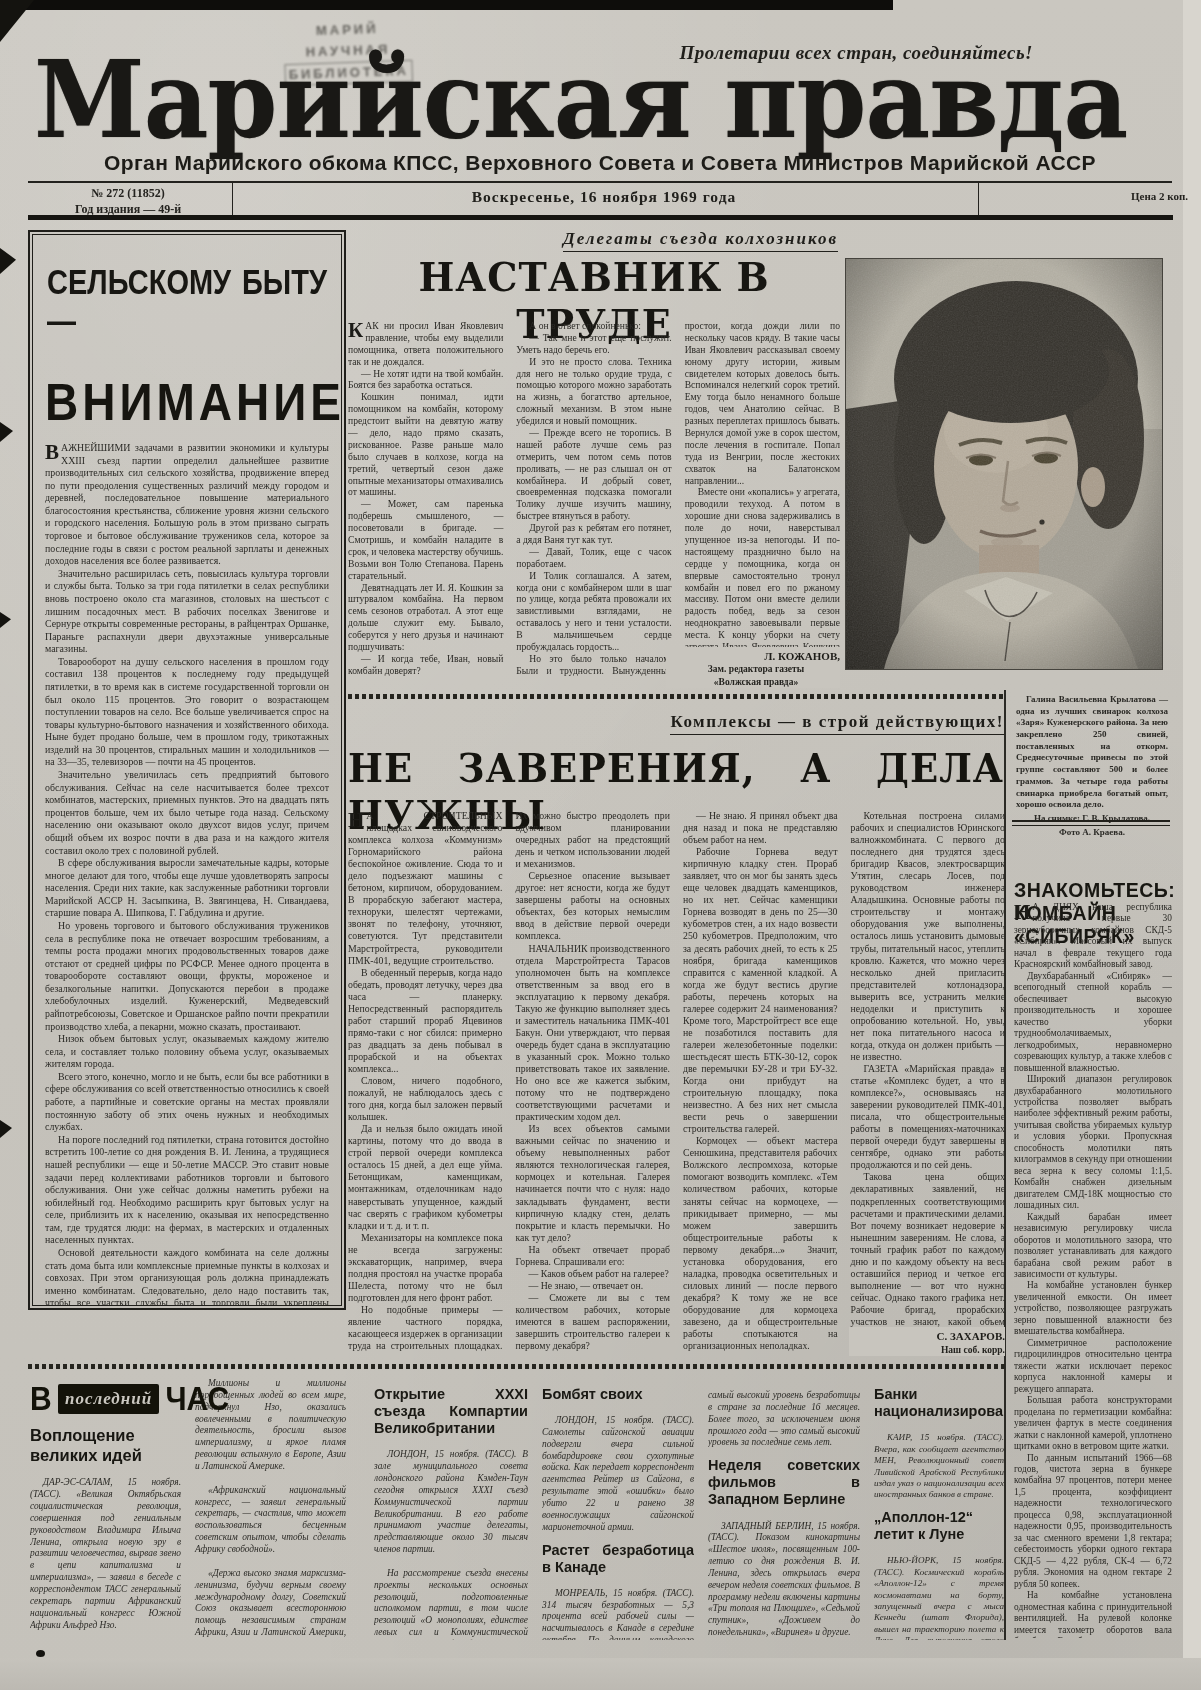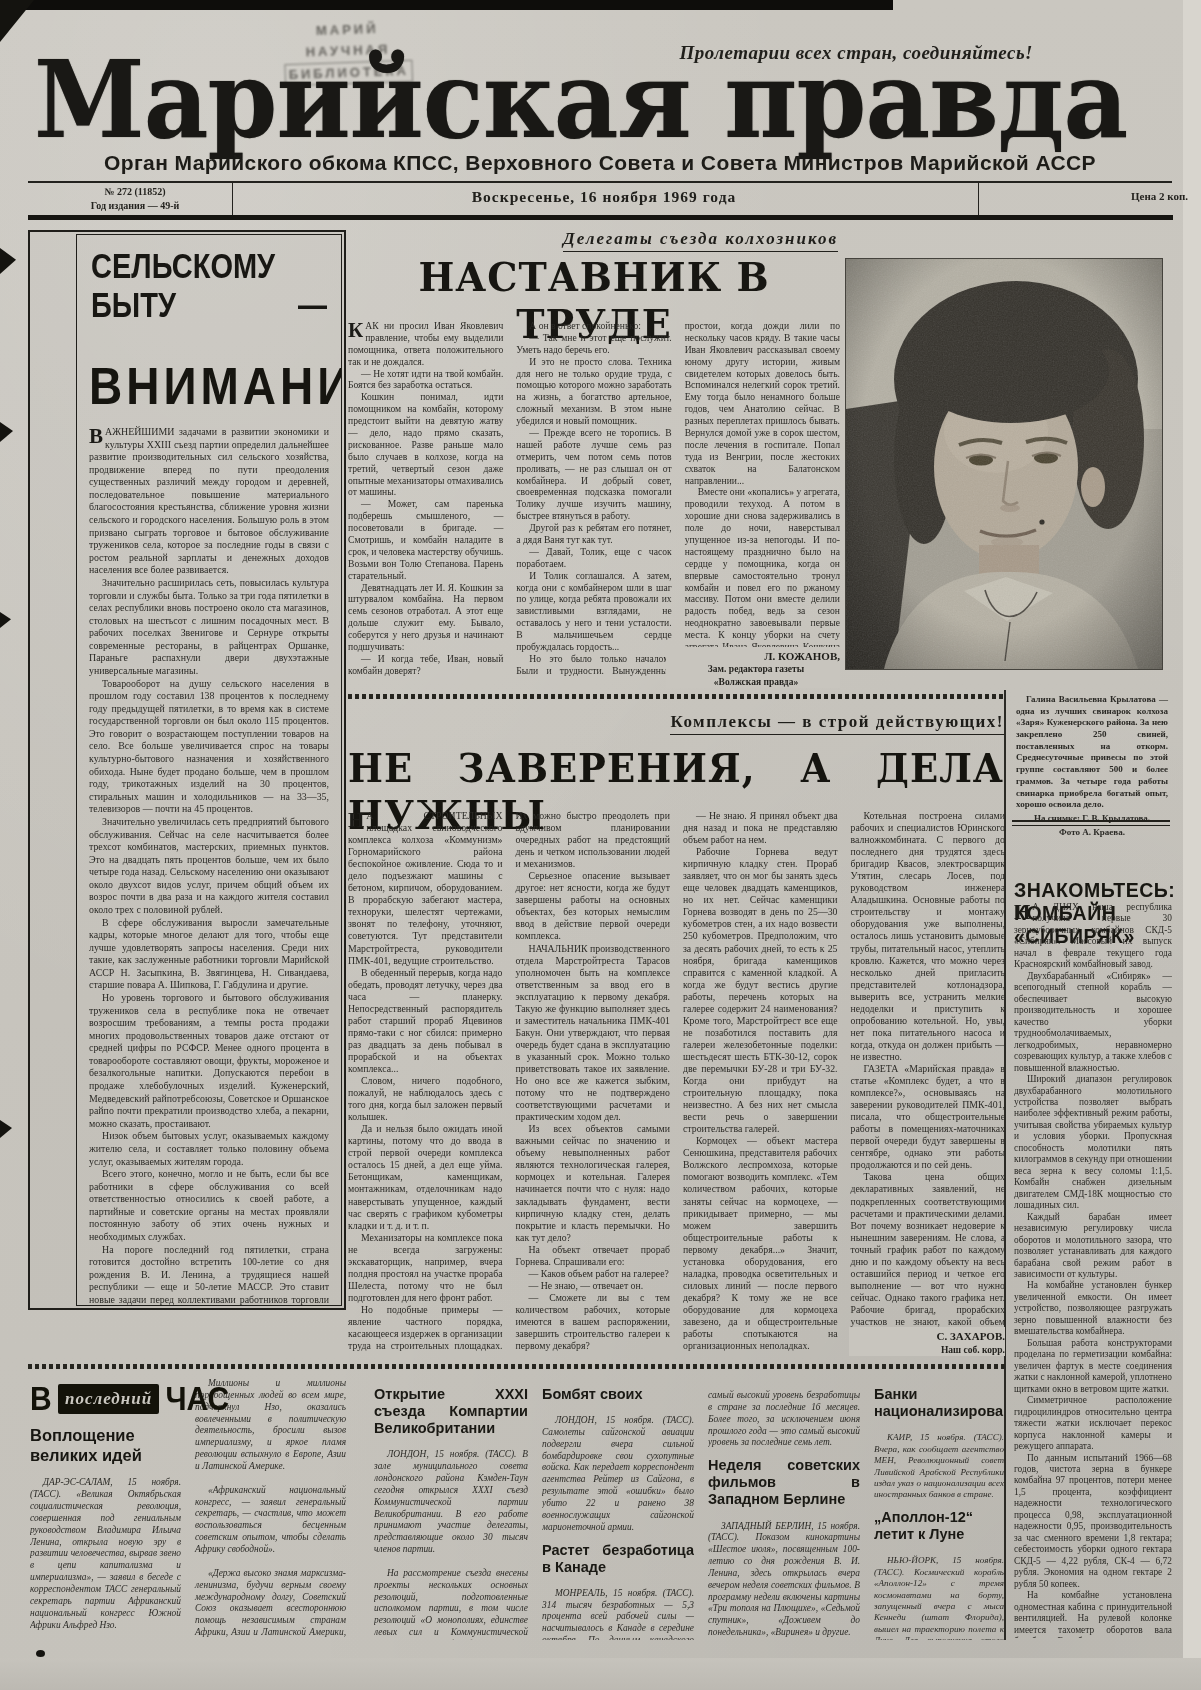--- a/index.html
+++ b/index.html
@@ -31,37 +31,37 @@
           font-size:19px;color:#201f1b;letter-spacing:.5px;}
   .masthead{left:34px;top:46px;width:1080px;margin:0;font-family:"DejaVu Serif",serif;
             font-weight:bold;font-size:100px;line-height:1.02;color:#191815;white-space:nowrap;
             transform:scale(1.0,1.06);transform-origin:left top;letter-spacing:-1px;
             text-shadow:0 0 1px rgba(20,20,15,.6);}
   .subtitle{left:30px;top:151px;width:1140px;text-align:center;font-family:"Liberation Sans",sans-serif;
             font-weight:bold;font-size:21px;color:#1d1c18;letter-spacing:.4px;}
   .dateline{left:28px;top:181px;width:1144px;height:32px;border-top:2px solid #23221e;
             border-bottom:1px solid #23221e;}
   .dl-sep{position:absolute;top:0;width:1px;height:32px;background:#23221e;}
-  .dl-left{position:absolute;left:7px;top:2px;width:200px;text-align:center;font-weight:bold;
-           font-size:10px;line-height:1.35;color:#24231f;}
+  .dl-left{position:absolute;left:0;top:2px;width:200px;text-align:center;font-weight:bold;
+           font-size:12px;line-height:1.35;color:#24231f;}
   .dl-center{position:absolute;left:204px;top:5px;width:744px;text-align:center;font-weight:bold;
              font-size:15.5px;color:#21201c;letter-spacing:1px;}
   .dl-right{position:absolute;left:952px;top:7px;width:182px;text-align:right;font-weight:bold;
             font-size:11px;color:#24231f;margin-left:26px;}
   .thick-rule{left:28px;top:215px;width:1145px;height:5px;background:#161511;}
   
   .para{margin:0;text-indent:13px;}
   .jtext{text-align:justify;}
   .dropcap{float:left;font-weight:bold;font-size:21px;line-height:19px;padding:1px 2px 0 0;color:#1c1b17;}
   .first{text-indent:0;}
   .dotted{height:5px;background:repeating-linear-gradient(90deg,#26251f 0 4px,transparent 4px 7px);}
   .kicker-line{display:inline-block;border-bottom:1.5px solid #21201c;padding-bottom:2px;}
   
   .lead-box{left:28px;top:230px;width:318px;height:1080px;border:2.5px solid #1f1e1a;box-sizing:border-box;background:rgba(0,0,0,0.012);}
-  .lead-inner{position:absolute;inset:2px;border:1px solid #1f1e1a;padding:8px 12px;overflow:hidden;margin-left:44px;}
+  .lead-inner{position:absolute;inset:2px;border:1px solid #1f1e1a;padding:24px 12px;overflow:hidden;}
   .lead-t1{font-family:"Liberation Sans",sans-serif;font-weight:800;font-size:29px;color:#181713;
            transform:scaleY(1.18);transform-origin:center top;text-align:justify;margin:4px 2px 0;}
   .lead-t1:after{content:"";display:inline-block;width:100%;}
   .lead-t2{font-family:"Liberation Sans",sans-serif;font-weight:800;font-size:46px;letter-spacing:4px;
            color:#161510;text-align:center;transform:scaleY(1.12);transform-origin:center top;margin:10px 0 2px;}
   .lead-body{font-size:9.9px;line-height:1.27;margin-top:16px;height:880px;overflow:hidden;}
   
   .kicker-mentor{left:350px;top:229px;width:488px;text-align:right;font-style:italic;font-weight:bold;
                  font-size:17px;letter-spacing:2px;color:#1f1e1a;}
   .mentor-title{left:348px;top:253px;width:492px;margin:0;text-align:center;font-family:"DejaVu Serif",serif;
@@ -255,22 +255,22 @@
     <div>КОМБАЙН</div>
     <div>«СИБИРЯК»</div>
   </div>
   <section class="abs combine-body jtext">
     <p class="para first"><span class="dropcap">Н</span><span>А ДНЯХ наша республика получила первые 30 зерноуборочных комбайнов СКД-5 «Сибиряк». Массовый их выпуск начал в феврале текущего года Красноярский комбайновый завод.</span></p>
     <div>
         <p class="para">Двухбарабанный «Сибиряк» — всепогодный степной корабль — обеспечивает высокую производительность и хорошее качество уборки труднообмолачиваемых, легкодробимых, неравномерно созревающих культур, а также хлебов с повышенной влажностью.</p>
         <p class="para">Широкий диапазон регулировок двухбарабанного молотильного устройства позволяет выбрать наиболее эффективный режим работы, учитывая свойства убираемых культур и условия уборки. Пропускная способность молотилки пять килограммов в секунду при отношении веса зерна к весу соломы 1:1,5. Комбайн снабжен дизельным двигателем СМД-18К мощностью сто лошадиных сил.</p>
         <p class="para">Каждый барабан имеет независимую регулировку числа оборотов и молотильного зазора, что позволяет устанавливать для каждого барабана свой режим работ в зависимости от культуры.</p>
         <p class="para">На комбайне установлен бункер увеличенной емкости. Он имеет устройство, позволяющее разгружать зерно повышенной влажности без вмешательства комбайнера.</p>
+        <p class="para">Симметричное расположение гидроцилиндров относительно центра тяжести жатки исключает перекос корпуса наклонной камеры и режущего аппарата.</p>
         <p class="para">Большая работа конструкторами проделана по герметизации комбайна: увеличен фартук в месте соединения жатки с наклонной камерой, уплотнено щитками окно в ветровом щите жатки.</p>
-        <p class="para">Симметричное расположение гидроцилиндров относительно центра тяжести жатки исключает перекос корпуса наклонной камеры и режущего аппарата.</p>
         <p class="para">По данным испытаний 1966—68 годов, чистота зерна в бункере комбайна 97 процентов, потери менее 1,5 процента, коэффициент надежности технологического процесса 0,98, эксплуатационной надежности 0,95, производительность за час сменного времени 1,8 гектара; себестоимость уборки одного гектара СКД-5 — 4,22 рубля, СК-4 — 6,72 рубля. Экономия на одном гектаре 2 рубля 50 копеек.</p>
         <p class="para">На комбайне установлена одноместная кабина с принудительной вентиляцией. На рулевой колонке имеется тахометр оборотов вала барабана. В кабину выведена педаль механизма отключения наклонной камеры.</p>
       </div>
 
   </section>
 
   <div class="abs dotted d1"></div>
   <div class="abs kicker-complex"><span class="kicker-line">Комплексы — в строй действующих!</span></div>
   <h2 class="abs complex-title">НЕ ЗАВЕРЕНИЯ, А ДЕЛА НУЖНЫ</h2>
   <section class="abs complex-body jtext">

